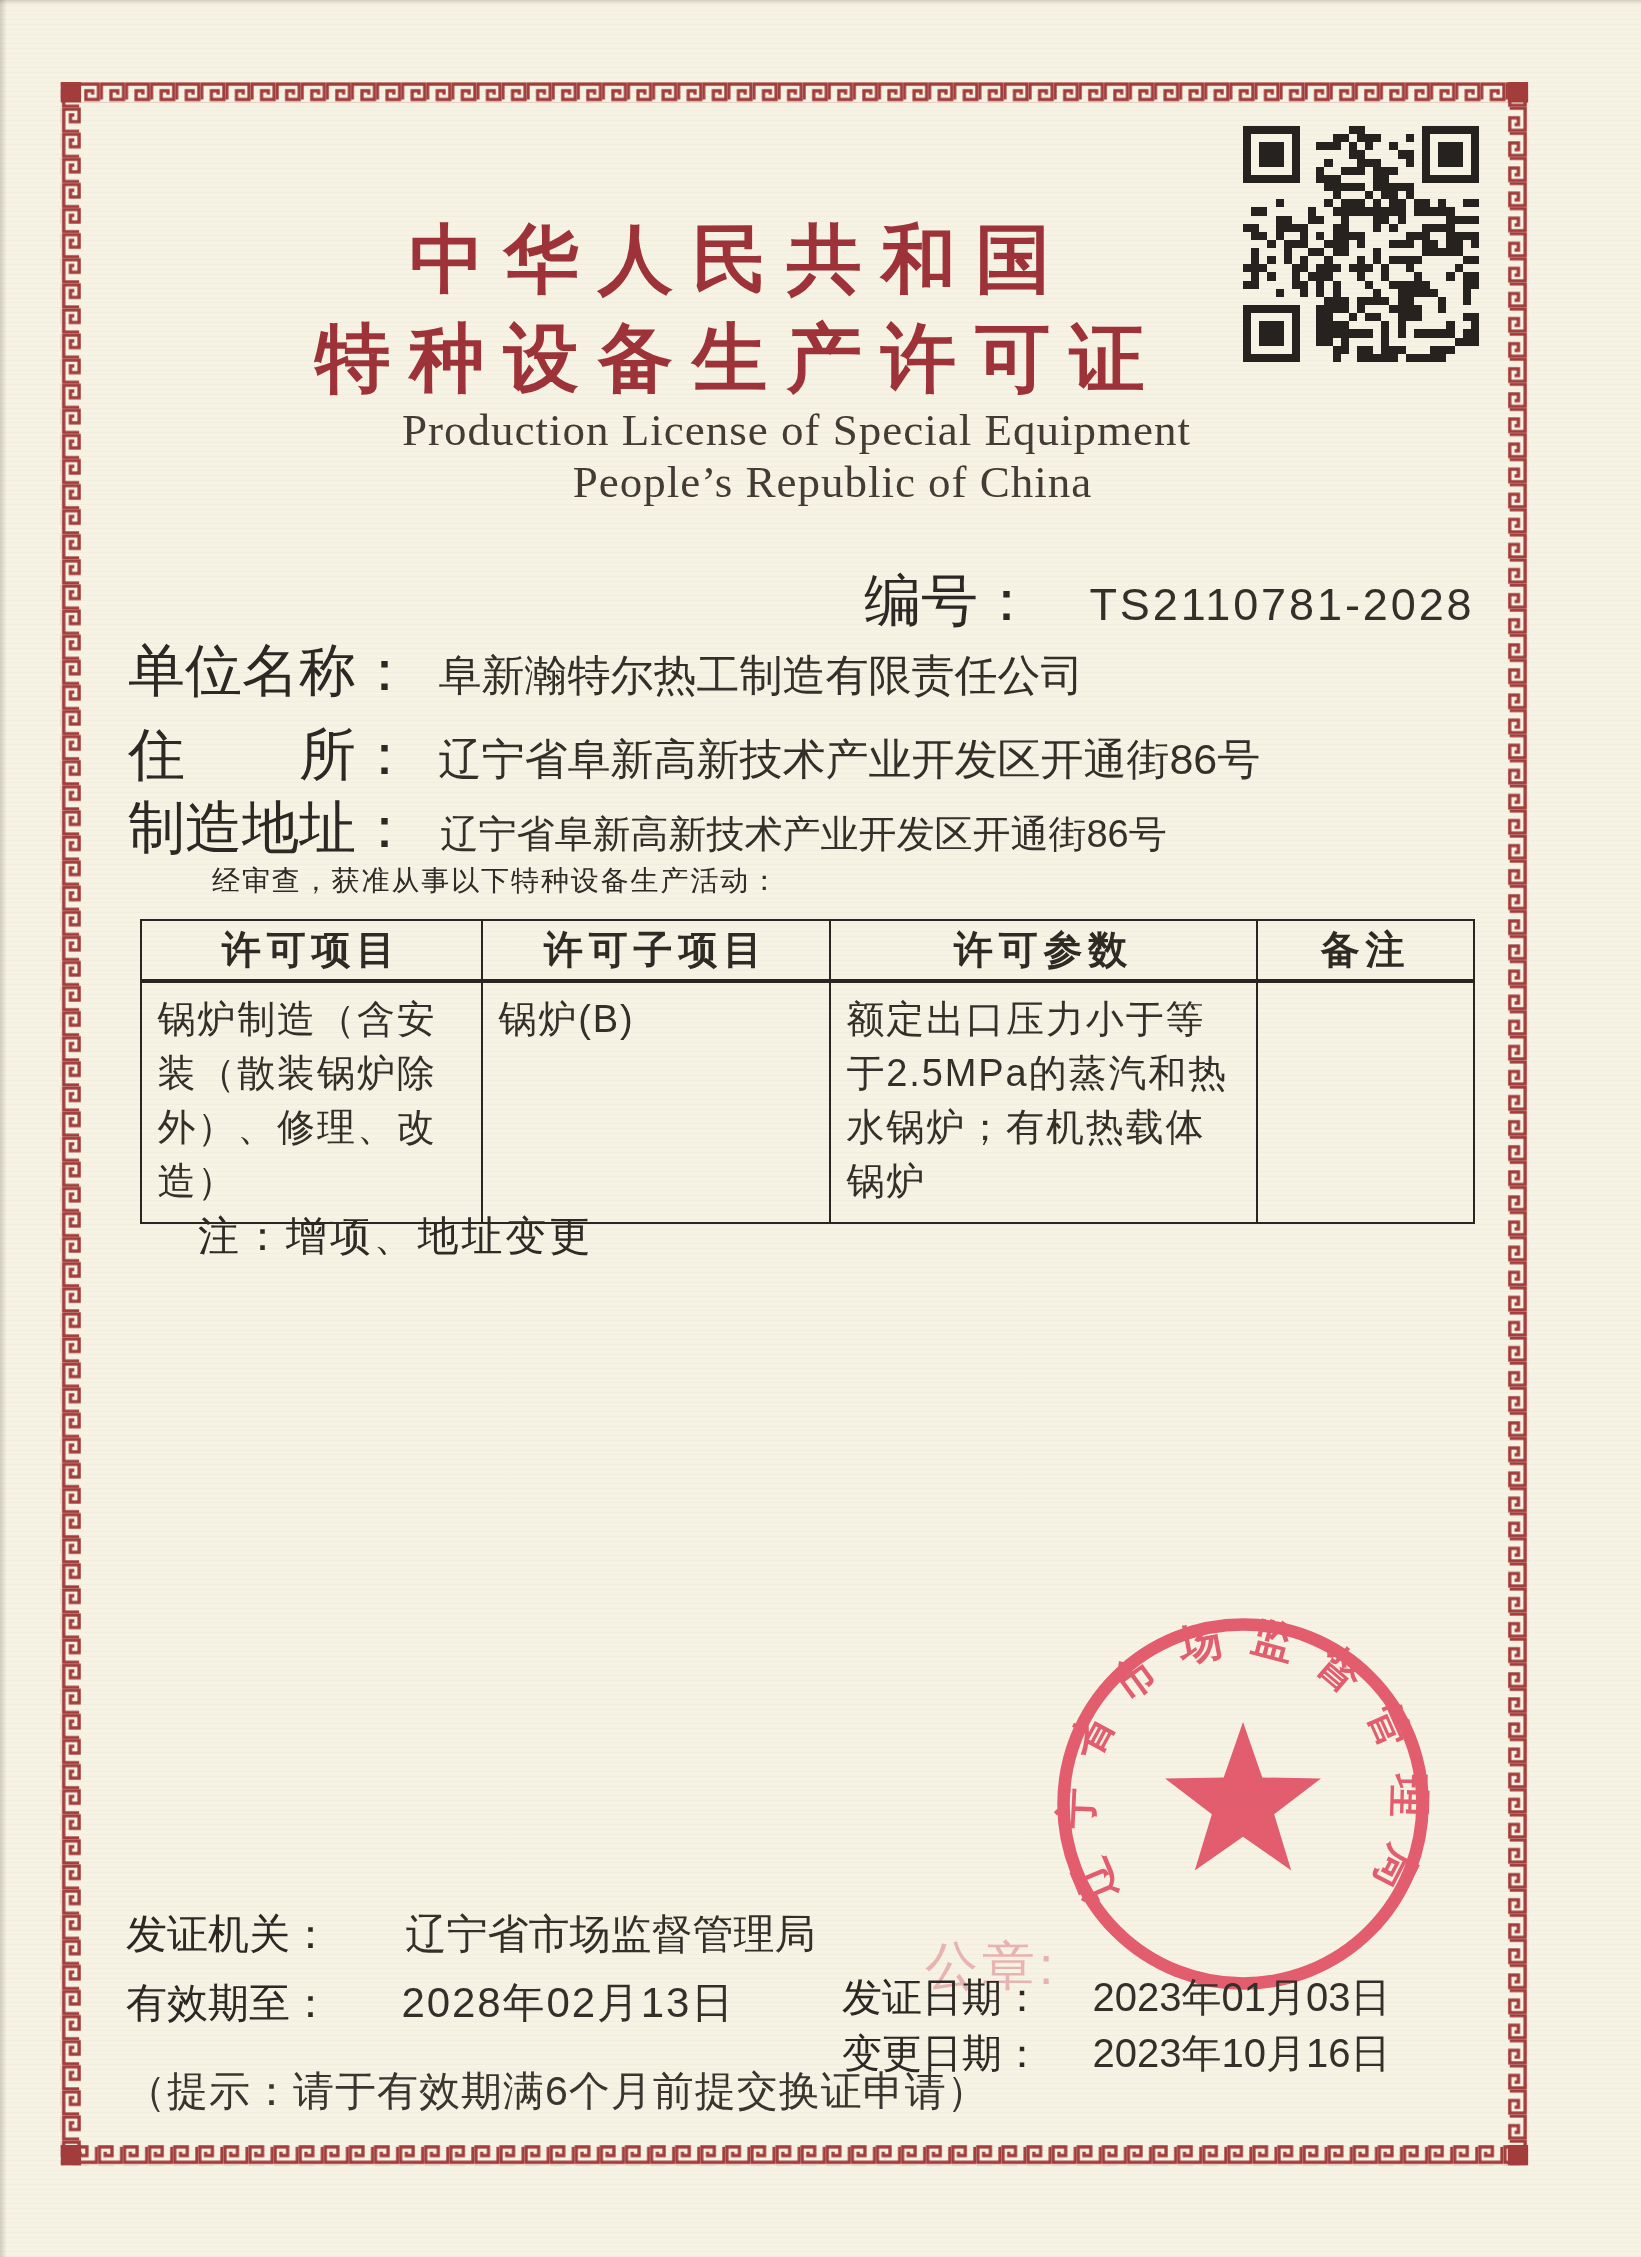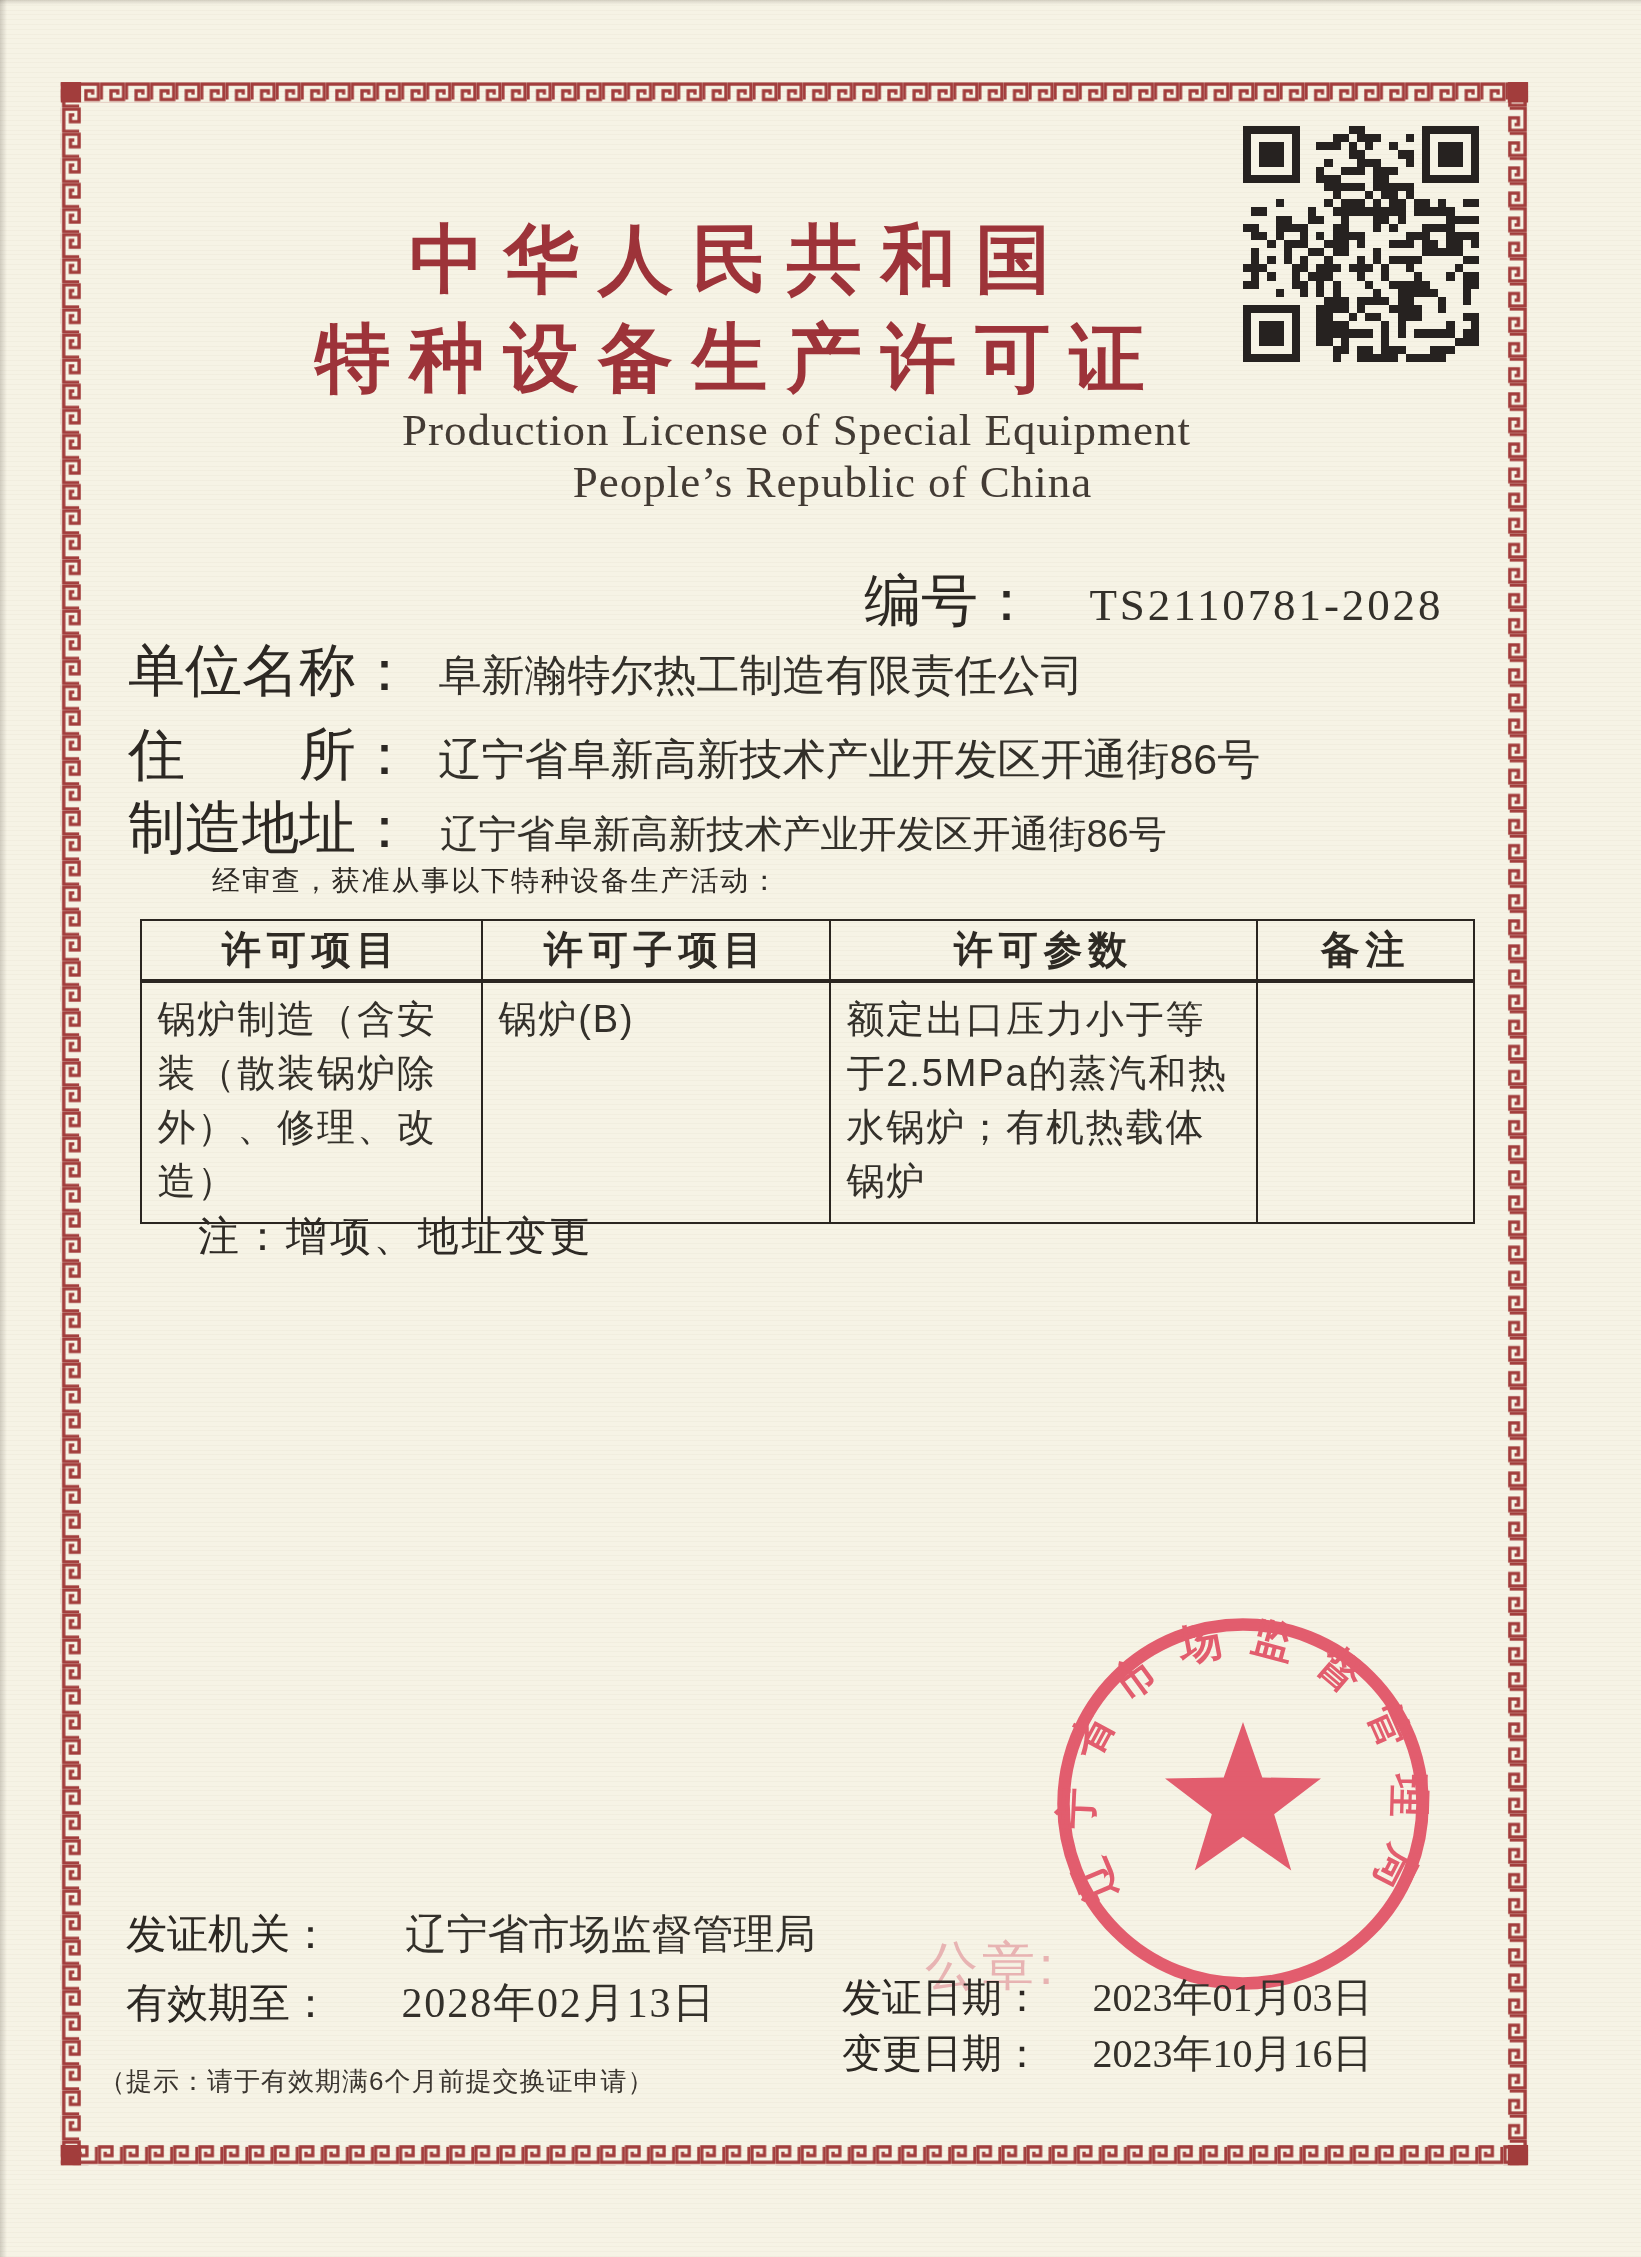--- a/index.html
+++ b/index.html
@@ -16,35 +16,35 @@
   .scan-edge-left{position:absolute;left:0;top:0;bottom:0;width:6.8px;
     background:linear-gradient(90deg,rgba(70,62,55,0.22),rgba(0,0,0,0));}
   .scan-edge-top{position:absolute;left:0;top:0;right:0;height:4.8px;
     background:linear-gradient(180deg,rgba(70,62,55,0.18),rgba(0,0,0,0));}
   .frame-svg{position:absolute;left:0;top:0;}
   .title-cn{left:0;width:1463px;text-align:center;font-weight:700;
     color:#9d3339;letter-spacing:19.3px;font-size:75px;margin-left:8px;}
   .title-en{left:0;width:1593px;text-align:center;
     font-family:"Liberation Serif","DejaVu Serif",serif;
     color:#433b34;font-size:45px;letter-spacing:1px;}
-  .serifnum{font-family:Liberation Serif, serif;}
+  .serifnum{font-family:Liberation Sans, sans-serif;}
   .field-label{display:inline-block;font-size:57px;color:#2c2823;}
   .field-value{font-size:43px;color:#33302a;}
   .lic-table{position:absolute;left:140px;top:919px;border-collapse:collapse;
     table-layout:fixed;width:1332px;}
   .lic-table th{border:2.9px solid #2a2520;border-bottom:4.8px solid #2a2520;
     font-size:39px;font-weight:600;height:56px;color:#2e2a24;
     letter-spacing:5.8px;}
   .lic-table td{border:2.9px solid #2a2520;font-size:38px;line-height:1.42;
     vertical-align:top;padding:9.7px 13.5px 13.5px 15.4px;height:193px;color:#33302a;
     letter-spacing:1.9px;}
   .note-line{font-size:41px;letter-spacing:2.9px;}
   .foot-label{font-size:41px;color:#2c2823;}
   .foot-value{font-size:41px;color:#33302a;}
-  .hint{font-size:26px;color:#3a352f;letter-spacing:1px;}
+  .hint{font-size:41px;color:#3a352f;letter-spacing:1px;margin-left:26px;}
   .seal-wrap{position:absolute;left:1050px;top:1609px;width:386px;height:390px;
     opacity:0.88;}
   .gongzhang{font-size:53px;color:rgba(220,128,138,0.55);letter-spacing:3.9px;}
   .qr{position:absolute;left:1243px;top:126px;width:236px;height:236px;}
 </style>
 </head>
 <body>
 
 <div class="scan-edge-left"></div>
 <div class="scan-edge-top"></div>

